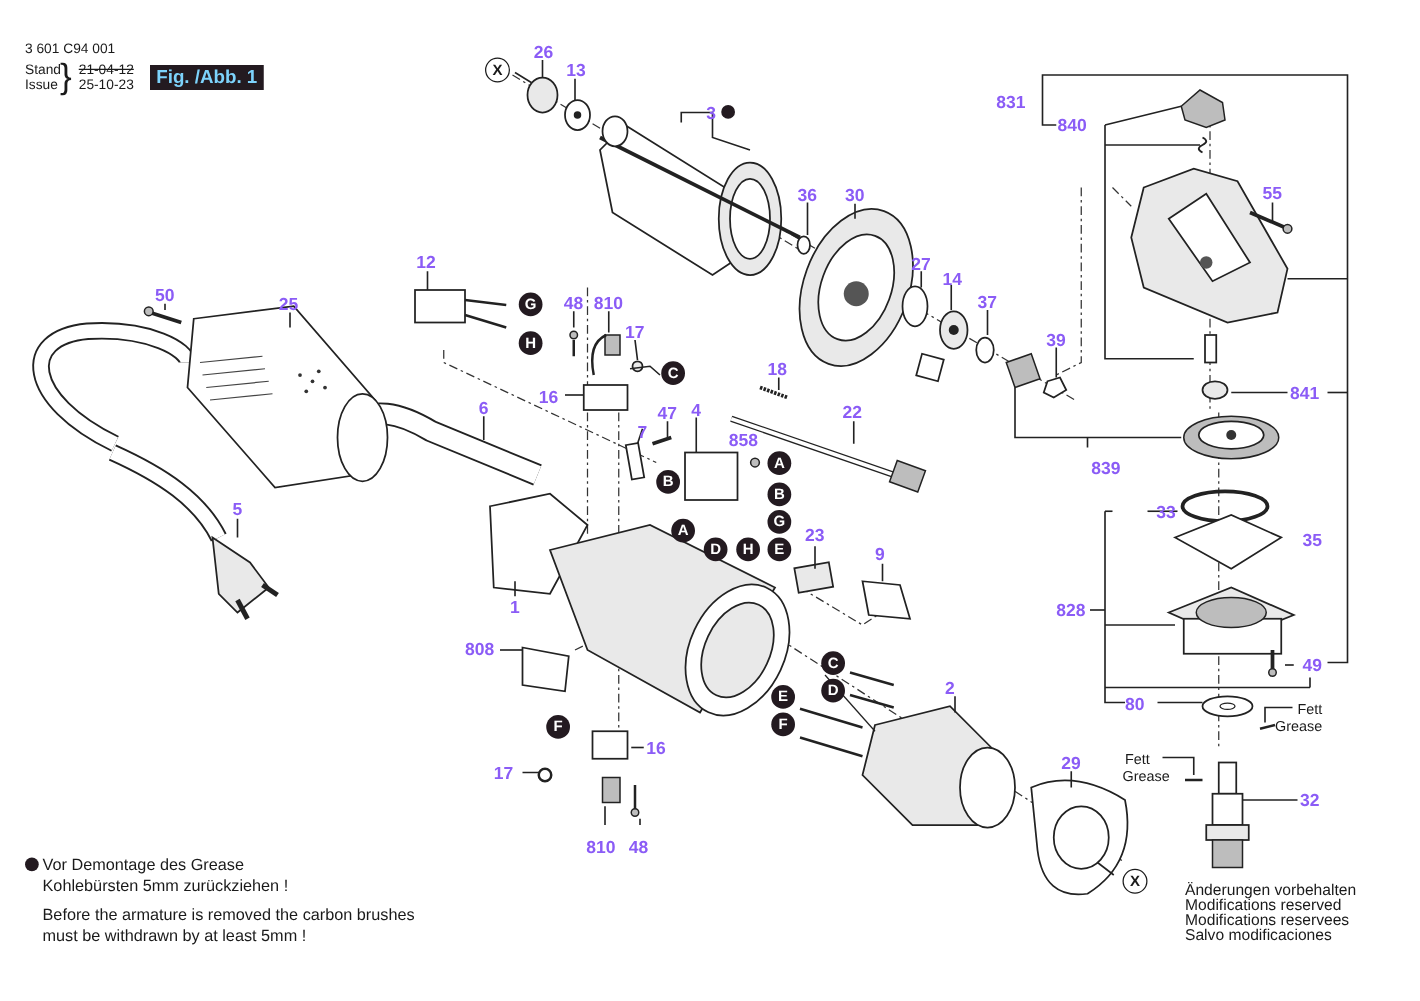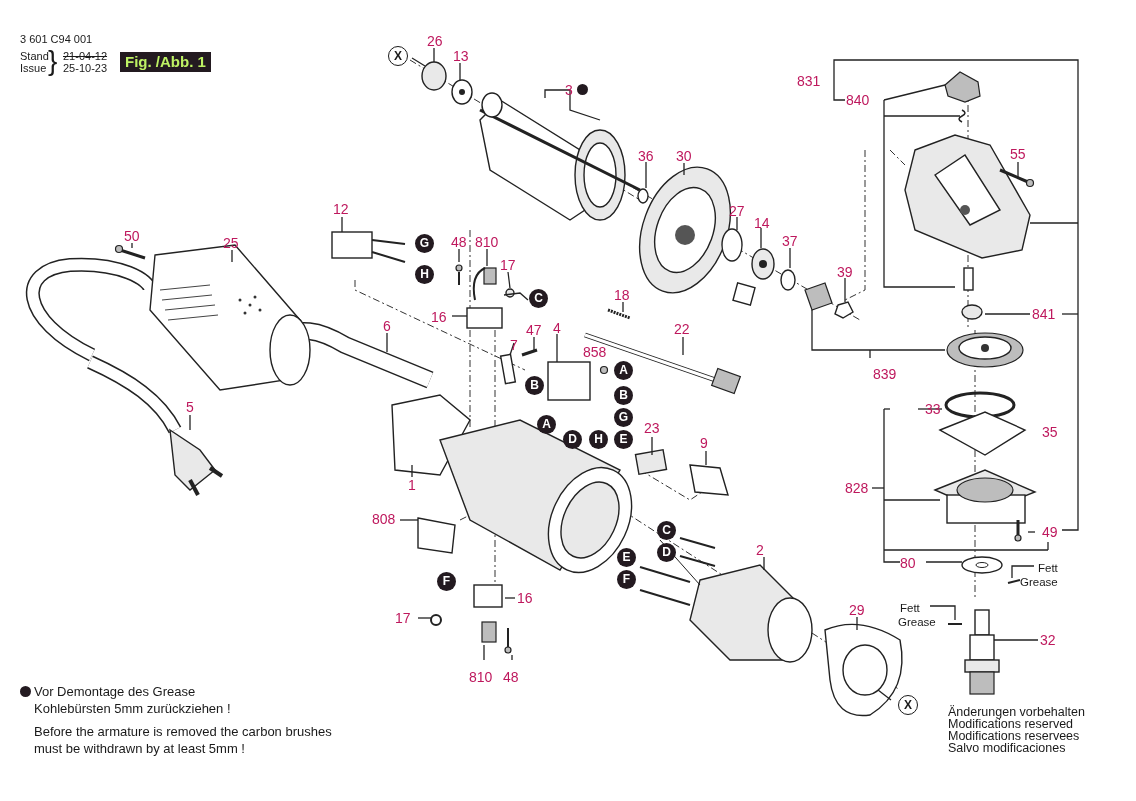--- a/index.html
+++ b/index.html
@@ -1,23 +1,23 @@
 <!DOCTYPE html>
 <html><head>
 <meta charset="utf-8">
 <style>
   html, body { margin: 0; padding: 0; background: #ffffff; }
   body { width: 1136px; height: 801px; position: relative; overflow: hidden;
          font-family: "Liberation Sans", sans-serif; color: #1a1a1a; }
   .abs { position: absolute; }
   .hdr { font-size: 11px; line-height: 12px; }
-  .fig-badge { background: #231a20; color: #bef264; font-weight: bold; font-size: 15px;
+  .fig-badge { background: #231a20; color: #7dd3fc; font-weight: bold; font-size: 15px;
                padding: 1px 5px; line-height: 18px; }
   .strike { text-decoration: line-through; }
-  .lbl { position: absolute; font-weight: normal; font-size: 14px; line-height: 14px; color: #be185d; white-space: nowrap; }
+  .lbl { position: absolute; font-weight: bold; font-size: 14px; line-height: 14px; color: #8b5cf6; white-space: nowrap; }
   .conn { position: absolute; width: 19px; height: 19px; border-radius: 50%; background: #231a20; color: #fff;
           font-weight: bold; font-size: 12px; line-height: 19px; text-align: center; }
   .xmark { position: absolute; width: 18px; height: 18px; border-radius: 50%; border: 1.5px solid #1a1a1a; background:#fff;
            font-weight: bold; font-size: 12px; line-height: 18px; text-align: center; }
   .note { font-size: 13px; line-height: 17px; }
   .small { font-size: 11.5px; line-height: 12px; color: #1a1a1a; }
   .mods { font-size: 12.5px; line-height: 12.5px; }
   svg.diagram { position: absolute; left: 0; top: 0; }
   .part { fill: #fff; stroke: #222; stroke-width: 1.4; }
   .partg { fill: #e9e9e9; stroke: #222; stroke-width: 1.4; }

